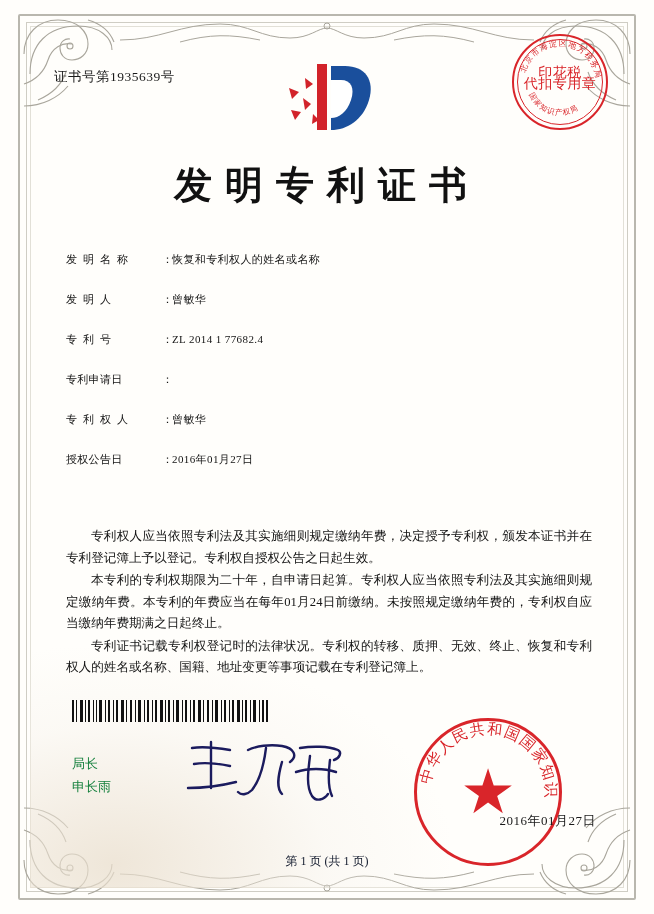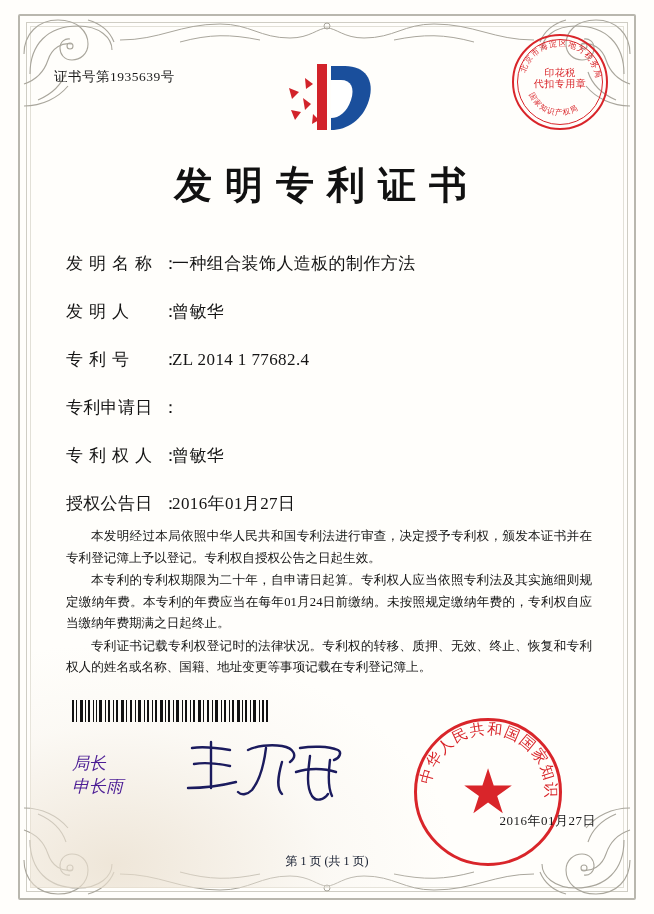--- a/index.html
+++ b/index.html
@@ -99,21 +99,21 @@
     inset: 0;
     font-size: 6.5px;
     color: #d9252a;
   }
   .seal-top .mid {
     position: absolute;
     left: 0; right: 0;
     top: 33px;
     text-align: center;
     color: #d9252a;
-    font-size: 10px;
+    font-size: 14px;
     line-height: 11px;
     letter-spacing: 0.5px;
   }
 
   .title {
     position: absolute;
     left: 0; right: 0;
     top: 160px;
     text-align: center;
     font-size: 38px;
@@ -121,21 +121,21 @@
     letter-spacing: 13px;
     color: #111;
     font-family: Liberation Sans, sans-serif;
   }
 
   .fields {
     position: absolute;
     left: 66px;
     top: 252px;
     right: 60px;
-    font-size: 17px;
+    font-size: 11px;
     color: #141414;
   }
   .field-row {
     display: flex;
     align-items: baseline;
     margin-bottom: 25px;
   }
   .field-label {
     width: 96px;
     flex: none;
@@ -162,24 +162,23 @@
     left: 72px;
     top: 700px;
     width: 196px;
     height: 22px;
   }
 
   .signature-block {
     position: absolute;
     left: 72px;
     top: 752px;
-    font-size: 17px;
+    font-size: 13px;
     line-height: 23px;
-    color: #4c1d95;
-    font-style: italic;
+    color: #15803d;
   }
   .sig-script {
     position: absolute;
     left: 178px;
     top: 736px;
     width: 170px;
     height: 72px;
   }
 
   
@@ -327,21 +326,21 @@
       <div>代扣专用章</div>
     </div>
   </div>
 
   <div class="title">发明专利证书</div>
 
   <div class="fields">
     <div class="field-row">
       <div class="field-label spaced">发明名称</div>
       <div class="field-colon">：</div>
-      <div class="field-value">一种组合装饰人造板的制作方法</div>
+      <div class="field-value">恢复和专利权人的姓名或名称</div>
     </div>
     <div class="field-row">
       <div class="field-label spaced">发明人</div>
       <div class="field-colon">：</div>
       <div class="field-value">曾敏华</div>
     </div>
     <div class="field-row">
       <div class="field-label spaced">专利号</div>
       <div class="field-colon">：</div>
       <div class="field-value">ZL 2014 1 77682.4</div>
@@ -356,21 +355,21 @@
       <div class="field-value">曾敏华</div>
     </div>
     <div class="field-row">
       <div class="field-label">授权公告日</div>
       <div class="field-colon">：</div>
       <div class="field-value">2016年01月27日</div>
     </div>
   </div>
 
   <div class="body-text">
-    <p>本发明经过本局依照中华人民共和国专利法进行审查，决定授予专利权，颁发本证书并在专利登记簿上予以登记。专利权自授权公告之日起生效。</p>
+    <p>专利权人应当依照专利法及其实施细则规定缴纳年费，决定授予专利权，颁发本证书并在专利登记簿上予以登记。专利权自授权公告之日起生效。</p>
     <p>本专利的专利权期限为二十年，自申请日起算。专利权人应当依照专利法及其实施细则规定缴纳年费。本专利的年费应当在每年01月24日前缴纳。未按照规定缴纳年费的，专利权自应当缴纳年费期满之日起终止。</p>
     <p>专利证书记载专利权登记时的法律状况。专利权的转移、质押、无效、终止、恢复和专利权人的姓名或名称、国籍、地址变更等事项记载在专利登记簿上。</p>
   </div>
 
   <svg class="barcode" viewBox="0 0 196 22" preserveAspectRatio="none">
     <g fill="#111">
       <rect x="0" y="0" width="2" height="22"></rect>
         <rect x="4" y="0" width="1" height="22"></rect>
       <rect x="8" y="0" width="3" height="22"></rect>
         <rect x="13" y="0" width="1" height="22"></rect>

